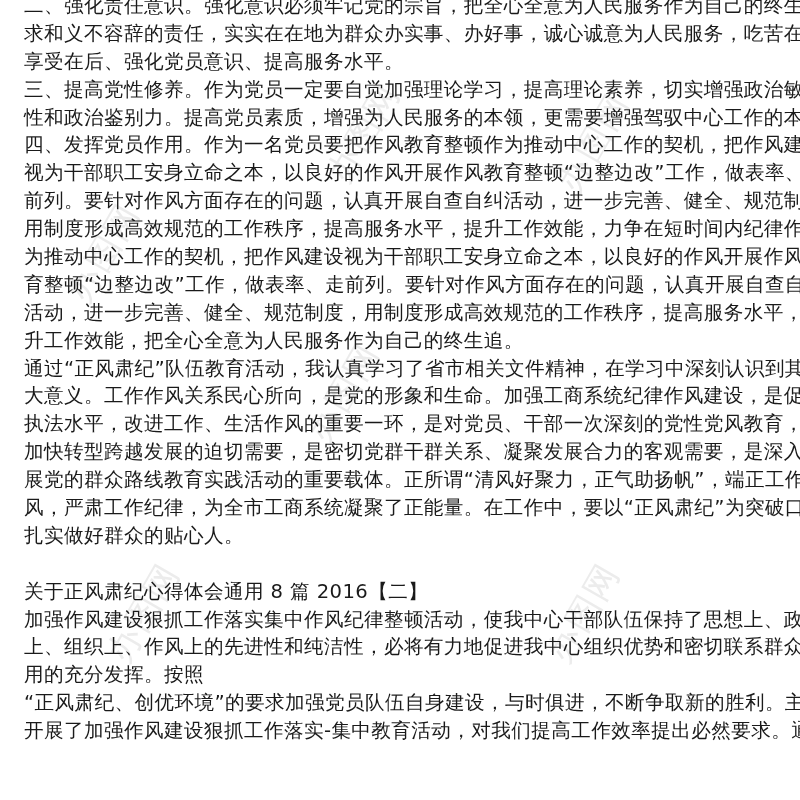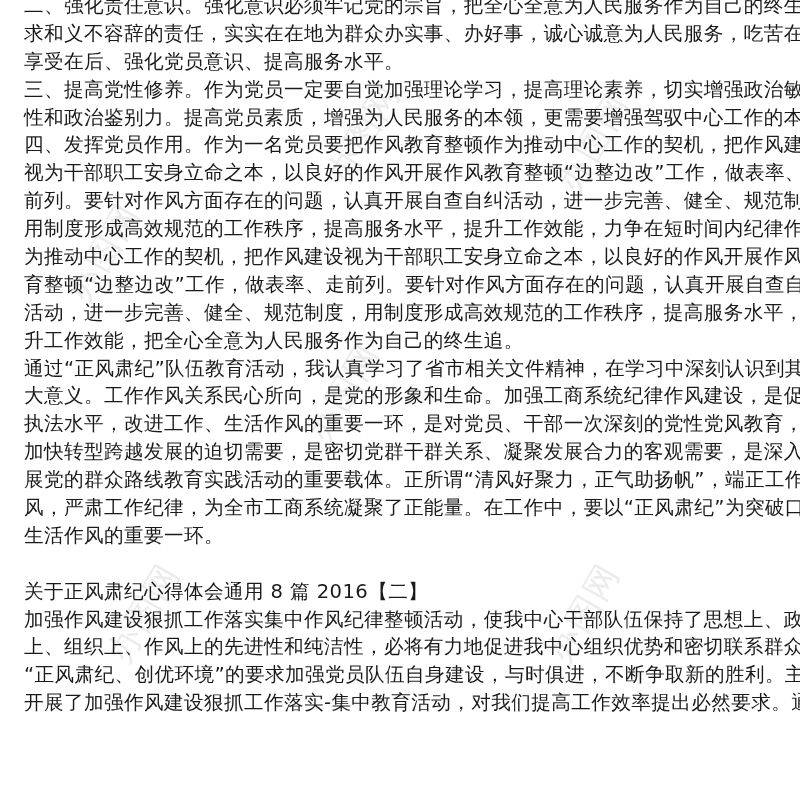--- a/index.html
+++ b/index.html
@@ -73,26 +73,27 @@
       <span class="line">为推动中心工作的契机，把作风建设视为干部职工安身立命之本，以良好的作风开展作风教</span>
       <span class="line">育整顿“边整边改”工作，做表率、走前列。要针对作风方面存在的问题，认真开展自查自纠</span>
       <span class="line">活动，进一步完善、健全、规范制度，用制度形成高效规范的工作秩序，提高服务水平，提</span>
       <span class="line">升工作效能，把全心全意为人民服务作为自己的终生追。</span>
       <span class="line">通过“正风肃纪”队伍教育活动，我认真学习了省市相关文件精神，在学习中深刻认识到其重</span>
       <span class="line">大意义。工作作风关系民心所向，是党的形象和生命。加强工商系统纪律作风建设，是促进</span>
       <span class="line">执法水平，改进工作、生活作风的重要一环，是对党员、干部一次深刻的党性党风教育，是</span>
       <span class="line">加快转型跨越发展的迫切需要，是密切党群干群关系、凝聚发展合力的客观需要，是深入开</span>
       <span class="line">展党的群众路线教育实践活动的重要载体。正所谓“清风好聚力，正气助扬帆”，端正工作作</span>
       <span class="line">风，严肃工作纪律，为全市工商系统凝聚了正能量。在工作中，要以“正风肃纪”为突破口，</span>
-      <span class="line">生活作风的重要一环。</span>
+      <span class="line">扎实做好群众的贴心人。</span>
     </div>
 
     <div class="blank"></div>
 
     <div>
       <span class="line">关于正风肃纪心得体会通用 8 篇 2016【二】</span>
       <span class="line">加强作风建设狠抓工作落实集中作风纪律整顿活动，使我中心干部队伍保持了思想上、政治</span>
       <span class="line">上、组织上、作风上的先进性和纯洁性，必将有力地促进我中心组织优势和密切联系群众作</span>
+      <span class="line">用的充分发挥。按照</span>
       <span class="line">“正风肃纪、创优环境”的要求加强党员队伍自身建设，与时俱进，不断争取新的胜利。主任</span>
       <span class="line">开展了加强作风建设狠抓工作落实-集中教育活动，对我们提高工作效率提出必然要求。通</span>
     </div>
   </div>
 </div>
 
 </body></html>

